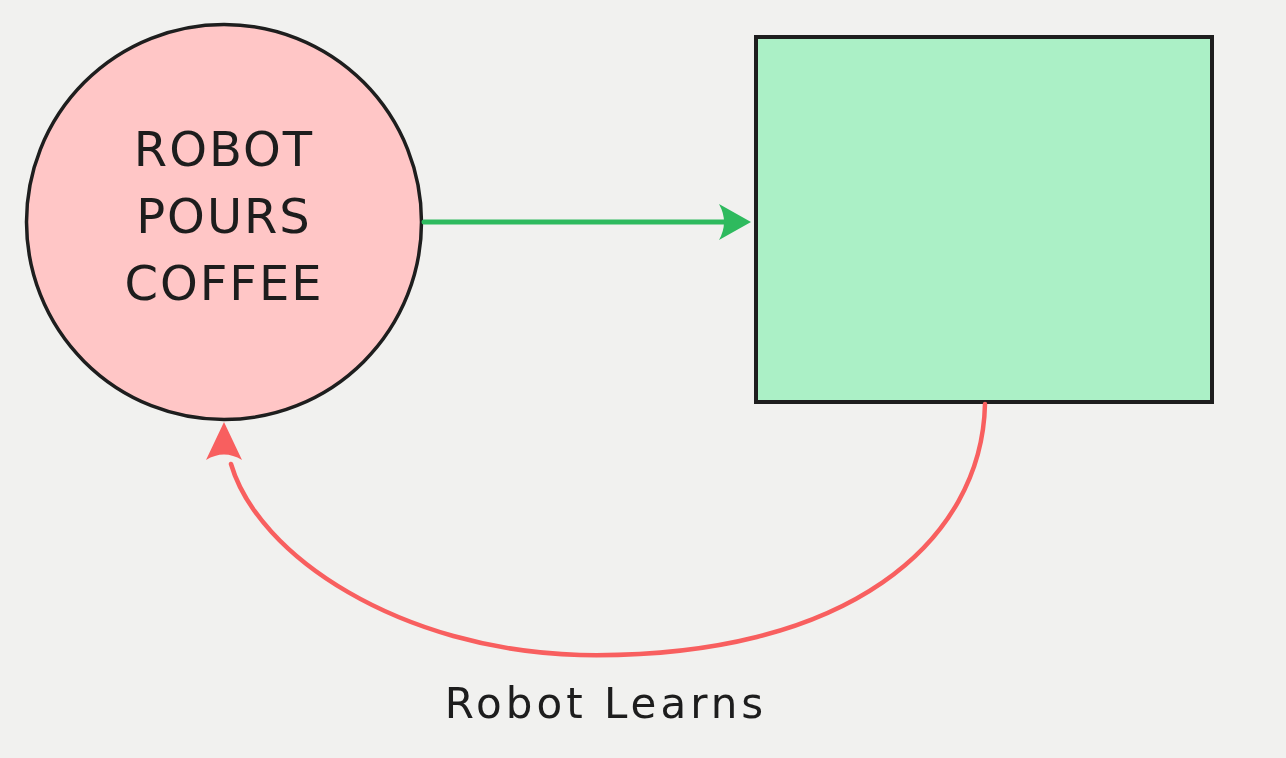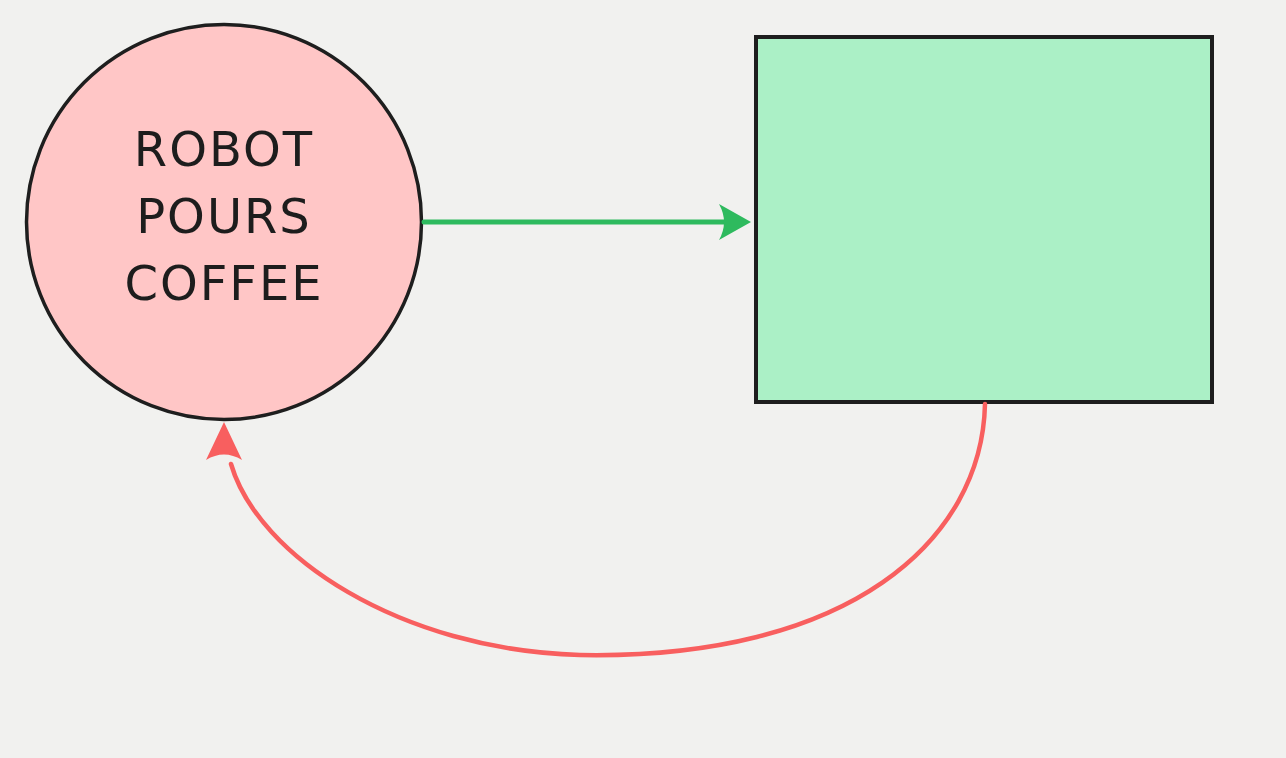--- a/index.html
+++ b/index.html
@@ -73,14 +73,15 @@
 
     <g>
       <path d="M 985 404 C 982 540 850 660 580 655 C 400 650 258 556 231 464" fill="none" stroke-width="4.5" stroke-linecap="round" stroke="#f85f5f"></path>
       <path d="M 224 422 L 206 460 Q 224 449 242 460 Z" fill="#f85f5f"></path>
     </g>
   </svg>
 
   <div class="label circle-label">ROBOT POURS COFFEE</div>
 
 
+  <div class="label learns-label">Robot Learns</div>
 
 </div>
 
 </body></html>

